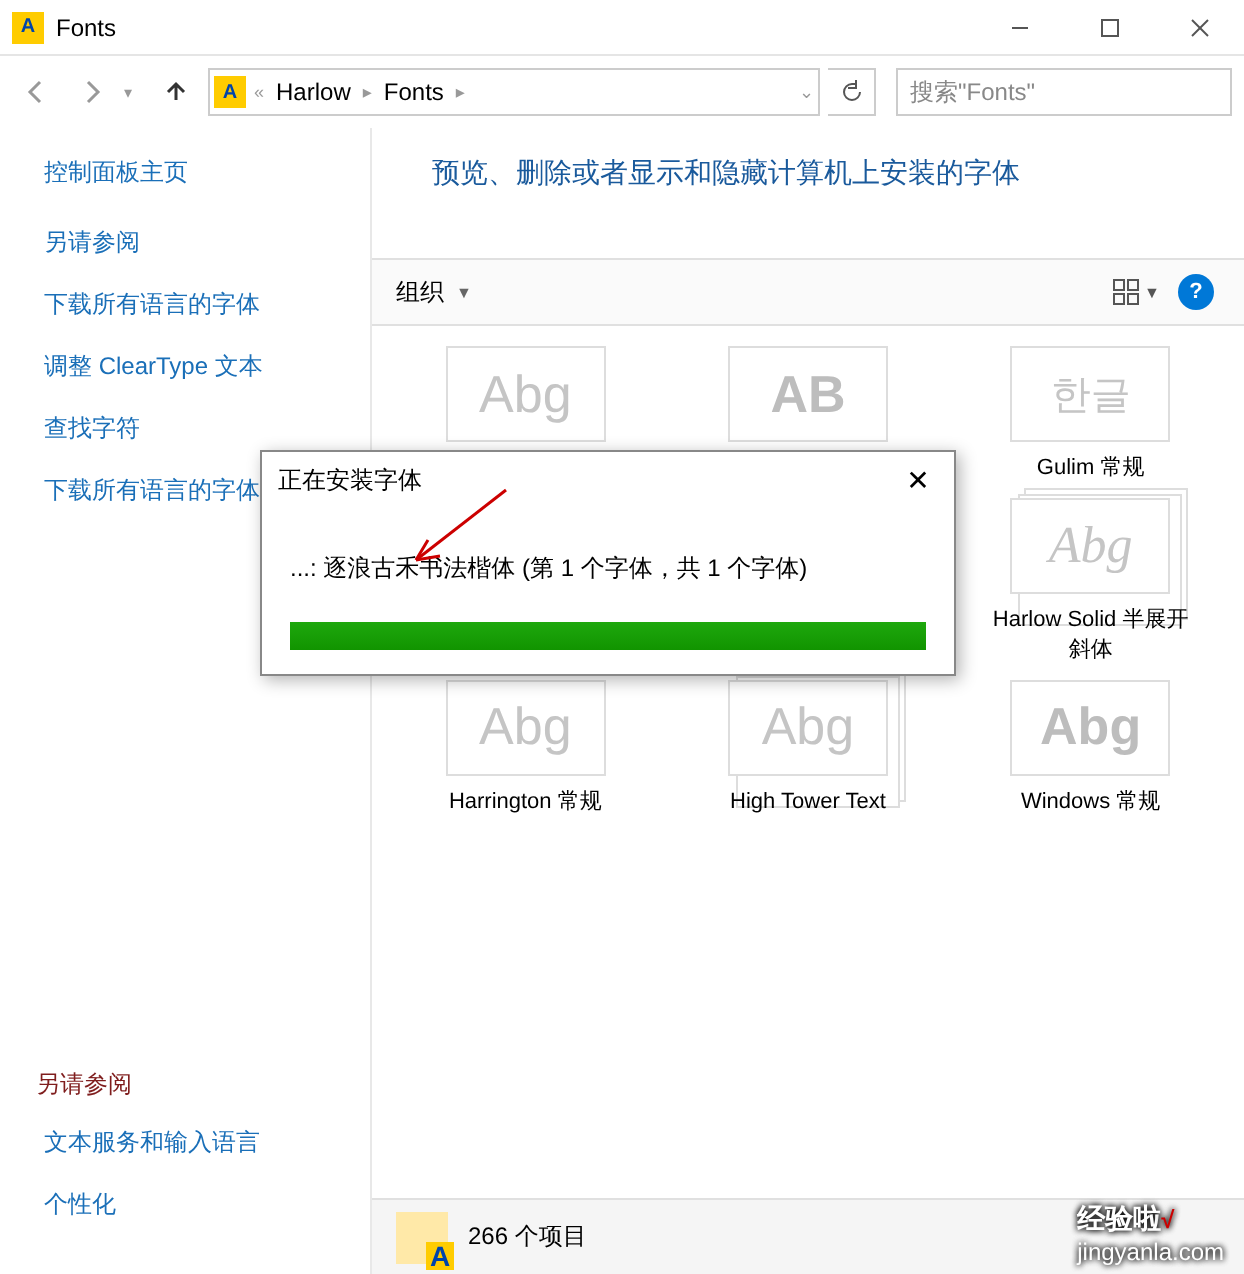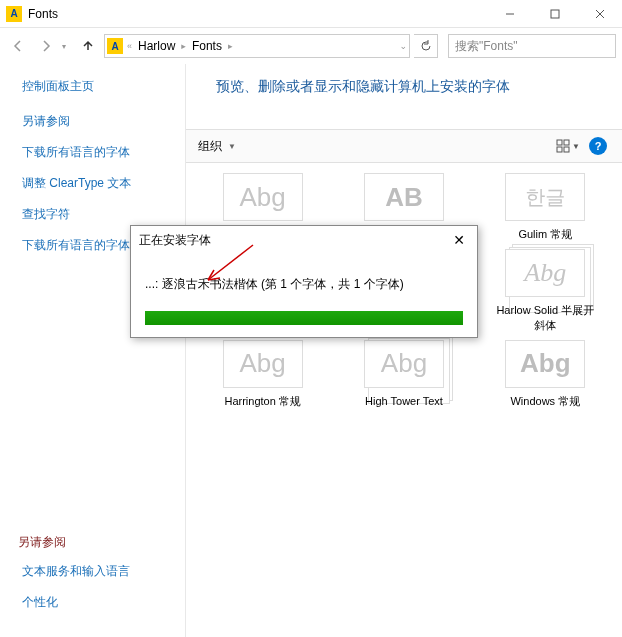--- a/index.html
+++ b/index.html
@@ -215,20 +215,28 @@
           <div class="font-label">High Tower Text</div>
         </div>
         <div class="font-item">
           <div class="font-thumb ">
             <span class="bold">Abg</span>
           </div>
           <div class="font-label">Windows 常规</div>
         </div>
       </div>
 
+    <div class="status">
+      <div class="fico"></div>
+      <span>266 个项目</span>
+      <div class="watermark">
+        <span class="big">经验啦</span><span class="red">√</span><br>
+        <span>jingyanla.com</span>
+      </div>
+    </div>
   </div>
 </div>
 
 <div class="arrow">
   <svg viewBox="0 0 60 50">
       <path d="M55 5 L10 40" stroke="#c00" stroke-width="1.5" fill="none"></path>
       <path d="M10 40 L16 30 M10 40 L22 38" stroke="#c00" stroke-width="1.5" fill="none"></path>
     </svg>
 </div>
 

